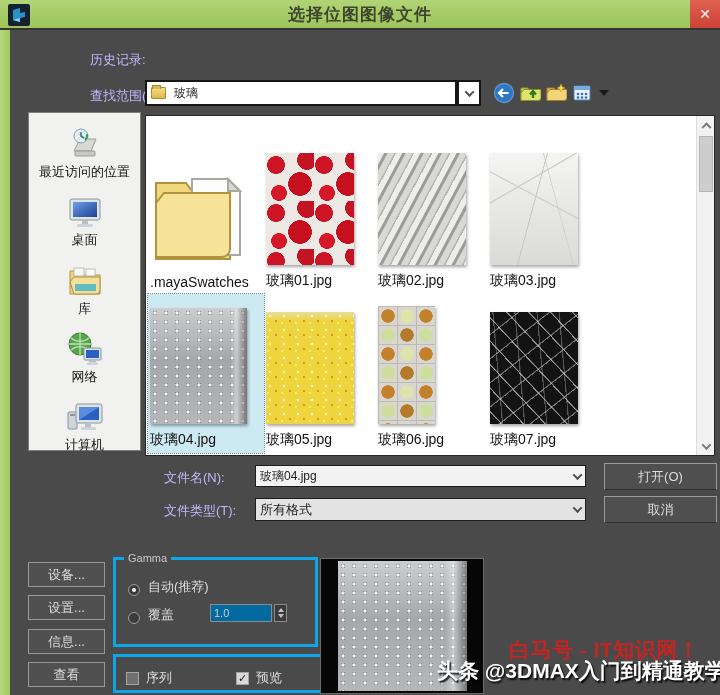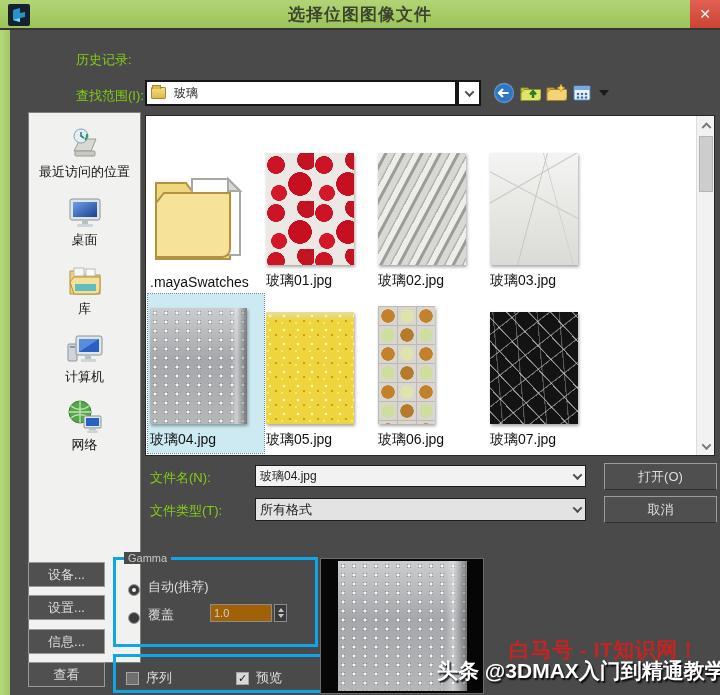--- a/index.html
+++ b/index.html
@@ -14,41 +14,41 @@
   .title { position:absolute; left:0; right:0; top:3px; text-align:center;
     font-size:17px; font-weight:bold; color:#3e452e; letter-spacing:1px; }
   .close-btn { position:absolute; right:0; top:0; width:30px; height:28px;
     background:linear-gradient(180deg,#e06152,#cc4335); color:#fff; font-size:14px; font-weight:bold;
     display:flex; align-items:center; justify-content:center; cursor:pointer; }
 
   .green-strip { position:absolute; left:0; top:30px; width:10px; height:665px;
     background:linear-gradient(90deg,#b7d87e,#a2c862); z-index:4; }
 
   
-  .row-label { position:absolute; color:#84cc16; font-size:13px; }
+  .row-label { position:absolute; color:#c4b5fd; font-size:13px;margin-left:14px; }
   .combo { position:absolute; background:#ececec; border:1px solid #9a9a9a;
     display:flex; align-items:center; font-size:12px; color:#1c1c1c; padding:0 4px; }
   .combo .grow { flex:1; }
   .chev { width:7px; height:7px; border-right:2px solid #4e4e4e; border-bottom:2px solid #4e4e4e;
     transform:rotate(45deg) translate(-1px,-1px); flex:none; }
   .history-combo { left:145px; top:47px; width:567px; height:21px; }
   .lookin-combo { left:145px; top:80px; width:312px; height:26px; background:#fff; border:2px solid #161616; }
   .lookin-dd { left:457px; top:80px; width:24px; height:26px; background:#fff; border:2px solid #161616;
     justify-content:center; padding:0; }
   .mini-folder { width:15px; height:12px; background:linear-gradient(180deg,#f3dd87,#dcb94e);
     border:1px solid #ab8a2d; border-radius:1px; position:relative; margin-right:8px; flex:none; }
   .mini-folder::before { content:""; position:absolute; top:-3px; left:0; width:7px; height:3px;
     background:#dcb94e; border:1px solid #ab8a2d; border-bottom:none; border-radius:1px 1px 0 0; }
   .toolbar { position:absolute; left:493px; top:81px; height:24px; display:flex; align-items:center; gap:4px; }
   .tb-icon { width:22px; height:22px; display:flex; align-items:center; justify-content:center; cursor:pointer; }
   .caret-down { width:0; height:0; border-left:5px solid transparent; border-right:5px solid transparent;
     border-top:6px solid #1a1a1a; margin-left:2px; }
 
   
-  .sidebar { position:absolute; left:28px; top:112px; width:113px; height:551px; background:#f1f1ef;
+  .sidebar { position:absolute; left:28px; top:112px; width:113px; height:339px; background:#f1f1ef;
     border:1px solid #7e7e7e; display:flex; flex-direction:column; align-items:center; padding-top:8px; }
   .side-item { display:flex; flex-direction:column; align-items:center; width:100%;
     padding:4px 0 10px 0; cursor:pointer; }
   .side-item .ic { width:38px; height:38px; }
   .side-item .lb { font-size:13px; color:#141414; margin-top:2px; text-align:center; line-height:1.1; }
 
   
   .filelist { position:absolute; left:145px; top:115px; width:570px; height:341px;
     background:#fff; border:1px solid #262626; }
   .file-grid { position:absolute; left:2px; top:6px; right:20px; bottom:2px;
@@ -127,21 +127,21 @@
     font-size:11px; color:#cicic1; color:#c9c9c9; }
   .gamma-box { left:113px; top:557px; width:205px; height:90px; }
   .options-box { left:113px; top:654px; width:238px; height:39px; }
 
   .radio-row { position:absolute; display:flex; align-items:flex-end; gap:8px; cursor:pointer; }
   .radio { width:12px; height:12px; border-radius:50%; background:#3c3c3c; border:1px solid #9c9c9c; position:relative; flex:none; }
   .radio.on::after { content:""; position:absolute; left:3px; top:3px; width:4px; height:4px; border-radius:50%; background:#f2f2f2; }
   .opt-label { color:#dcdcdc; font-size:13px; }
 
   .spinner { position:absolute; left:94px; top:44px; display:flex; align-items:stretch; }
-  .spin-field { width:62px; height:18px; background:#a16207; border:1px solid #8b8b8b;
+  .spin-field { width:62px; height:18px; background:#0369a1; border:1px solid #8b8b8b;
     color:#cfcfcf; font-size:11px; padding:2px 3px; }
   .spin-btns { width:13px; height:18px; margin-left:2px; background:#3a3a3a; border:1px solid #8b8b8b;
     display:flex; flex-direction:column; align-items:center; justify-content:center; gap:2px; cursor:pointer; }
   .tri-up { width:0; height:0; border-left:3px solid transparent; border-right:3px solid transparent; border-bottom:4px solid #c4c4c4; }
   .tri-down { width:0; height:0; border-left:3px solid transparent; border-right:3px solid transparent; border-top:4px solid #c4c4c4; }
 
   .check-row { position:absolute; top:12px; display:flex; align-items:center; gap:7px; cursor:pointer; }
   .checkbox { width:13px; height:13px; border:1px solid #a5a5a5; background:#6f6f6f; flex:none;
     display:flex; align-items:center; justify-content:center; }
   .checkbox.on { background:#d9d9d9; color:#161616; font-size:11px; font-weight:bold; line-height:1; }
@@ -254,41 +254,41 @@
             <path d="M4 9 h11 l3 4 h16 v19 h-30 z" fill="#edd27a" stroke="#b2913c"></path>
             <rect x="8" y="6" width="10" height="8" fill="#f6f6f4" stroke="#b9b9b4"></rect>
             <rect x="20" y="7" width="9" height="7" fill="#fbfbf9" stroke="#b9b9b4"></rect>
             <path d="M4 20 l4-5 h26 v13 a4 4 0 0 1-4 4 h-22 z" fill="#f3e09a" stroke="#b2913c"></path>
             <rect x="9" y="22" width="21" height="7" fill="#49b5c4" opacity="0.85"></rect>
           </svg></span>
         <span class="lb">库</span>
       </div>
       <div class="side-item">
         <span class="ic"><svg viewBox="0 0 38 38">
+            <circle cx="14" cy="14" r="11" fill="#57a64b" stroke="#3b7a33"></circle>
+            <path d="M3 14 h22 M14 3 v22 M5 8 a14 14 0 0 0 18 0 M5 20 a14 14 0 0 1 18 0" stroke="#bfe3b8" stroke-width="1.3" fill="none"></path>
+            <rect x="18" y="18" width="17" height="12" rx="1" fill="#dfe4e8" stroke="#8a949c"></rect>
+            <rect x="20" y="20" width="13" height="8" fill="#2a5fc4"></rect>
+            <rect x="23" y="30" width="7" height="2.5" fill="#b7c0c7"></rect>
+            <rect x="21" y="32.5" width="11" height="2.5" rx="1" fill="#cdd4da"></rect>
+          </svg></span>
+        <span class="lb">网络</span>
+      </div>
+      <div class="side-item">
+        <span class="ic"><svg viewBox="0 0 38 38">
             <rect x="2" y="14" width="9" height="17" rx="1" fill="#cfd5da" stroke="#8a949c"></rect>
             <rect x="4" y="16" width="5" height="2" fill="#8a949c"></rect>
             <rect x="10" y="6" width="26" height="19" rx="2" fill="#dfe4e8" stroke="#8a949c"></rect>
             <rect x="13" y="9" width="20" height="13" fill="#2a5fc4"></rect>
             <path d="M13 9 l20 0 -20 13 z" fill="#6fa0e8" opacity="0.7"></path>
             <rect x="19" y="25" width="6" height="4" fill="#b7c0c7"></rect>
             <rect x="15" y="29" width="15" height="3" rx="1" fill="#cdd4da"></rect>
           </svg></span>
         <span class="lb">计算机</span>
       </div>
-      <div class="side-item">
-        <span class="ic"><svg viewBox="0 0 38 38">
-            <circle cx="14" cy="14" r="11" fill="#57a64b" stroke="#3b7a33"></circle>
-            <path d="M3 14 h22 M14 3 v22 M5 8 a14 14 0 0 0 18 0 M5 20 a14 14 0 0 1 18 0" stroke="#bfe3b8" stroke-width="1.3" fill="none"></path>
-            <rect x="18" y="18" width="17" height="12" rx="1" fill="#dfe4e8" stroke="#8a949c"></rect>
-            <rect x="20" y="20" width="13" height="8" fill="#2a5fc4"></rect>
-            <rect x="23" y="30" width="7" height="2.5" fill="#b7c0c7"></rect>
-            <rect x="21" y="32.5" width="11" height="2.5" rx="1" fill="#cdd4da"></rect>
-          </svg></span>
-        <span class="lb">网络</span>
-      </div>
     </div>
 
   <div class="filelist">
     <div class="file-grid">
         <div class="tile">
           <div class="thumb sw-folder"><svg viewBox="0 0 106 98">
               <path d="M6 14 h30 l6 8 h38 v68 h-74 z" fill="#efd77c" stroke="#b2923e" stroke-width="2"></path>
               <path d="M42 10 h36 l12 12 v64 h-48 z" fill="#fdfdfb" stroke="#a9a9a4" stroke-width="2"></path>
               <path d="M78 10 l12 12 h-12 z" fill="#d9d9d4" stroke="#a9a9a4" stroke-width="2"></path>
               <path d="M6 34 l8-10 h66 v56 a8 8 0 0 1-8 8 h-66 z" fill="#f6e397" stroke="#b2923e" stroke-width="2"></path>

